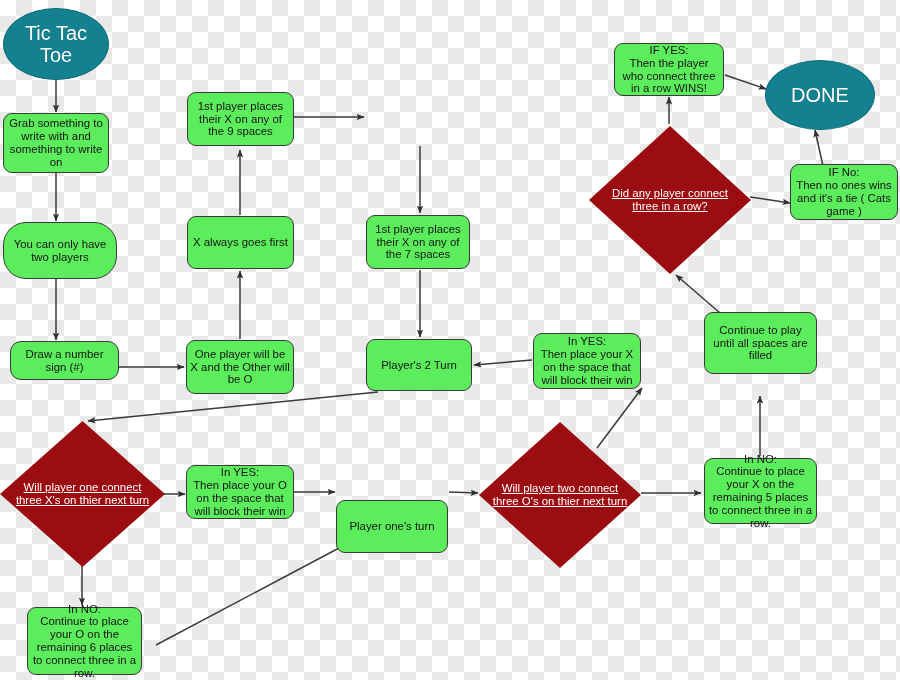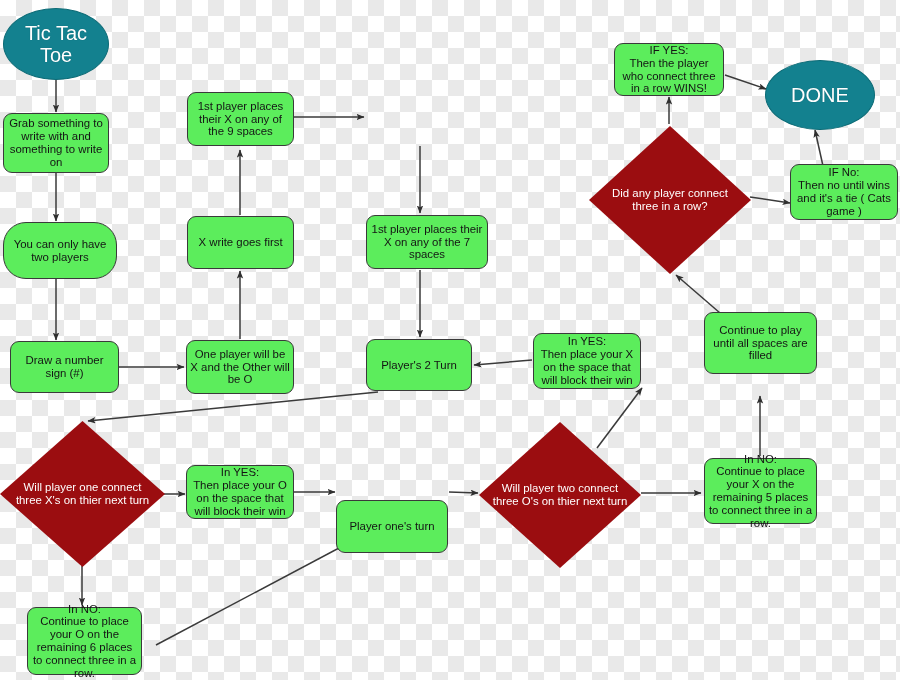--- a/index.html
+++ b/index.html
@@ -73,20 +73,21 @@
     width: 100%;
     height: 100%;
     background: #9B0D10;
     clip-path: polygon(50% 0%, 100% 50%, 50% 100%, 0% 50%);
     z-index: -1;
   }
   .decision .txt {
     position: relative;
     z-index: 1;
     padding: 0 10px;
+    text-decoration: underline;
   }
 </style>
 </head>
 <body>
 
 <div id="canvas">
 
   <svg class="edges" viewBox="0 0 900 680">
     <defs>
       <marker id="arrow" markerWidth="9" markerHeight="9" refX="7.5" refY="3.2" orient="auto" markerUnits="userSpaceOnUse">
@@ -126,38 +127,38 @@
   </div>
 
   <div class="node proc" style="left:3px; top:113px; width:106px; height:60px;">
     <span class="txt">Grab something to write with and something to write on</span>
   </div>
 
   <div class="node proc" style="left:3px; top:222px; width:114px; height:57px;border-radius:23px;">
     <span class="txt">You can only have two players</span>
   </div>
 
-  <div class="node proc" style="left:10px; top:341px; width:109px; height:52px;">
+  <div class="node proc" style="left:10px; top:341px; width:109px; height:39px;border-radius:11px;">
     <span class="txt">Draw a number sign (#)</span>
   </div>
 
   <div class="node proc" style="left:186px; top:340px; width:108px; height:54px;">
     <span class="txt">One player will be X and the Other will be O</span>
   </div>
 
   <div class="node proc" style="left:187px; top:216px; width:107px; height:53px;">
-    <span class="txt">X write goes first</span>
+    <span class="txt">X always goes first</span>
   </div>
 
   <div class="node proc" style="left:187px; top:92px; width:107px; height:54px;">
     <span class="txt">1st player places their X on any of the 9 spaces</span>
   </div>
 
 
-  <div class="node proc" style="left:366px; top:215px; width:122px; height:54px;">
+  <div class="node proc" style="left:366px; top:215px; width:104px; height:54px;">
     <span class="txt">1st player places their X on any of the 7 spaces</span>
   </div>
 
   <div class="node proc" style="left:366px; top:339px; width:106px; height:52px;">
     <span class="txt">Player's 2 Turn</span>
   </div>
 
   <div class="node proc" style="left:533px; top:333px; width:108px; height:56px;">
     <span class="txt">In YES:
 Then place your X on the space that will block their win</span>
@@ -201,20 +202,20 @@
     <span class="txt">Did any player connect three in a row?</span>
   </div>
 
   <div class="node proc" style="left:614px; top:43px; width:110px; height:53px;">
     <span class="txt">IF YES:
 Then the player who connect three in a row WINS!</span>
   </div>
 
   <div class="node proc" style="left:790px; top:164px; width:108px; height:56px;">
     <span class="txt">IF No:
-Then no until wins and it's a tie ( Cats game )</span>
+Then no ones wins and it's a tie ( Cats game )</span>
   </div>
 
   <div class="node terminator" style="left:765px; top:60px; width:110px; height:70px;">
     <span class="txt">DONE</span>
   </div>
 
 </div>
 
 </body></html>

